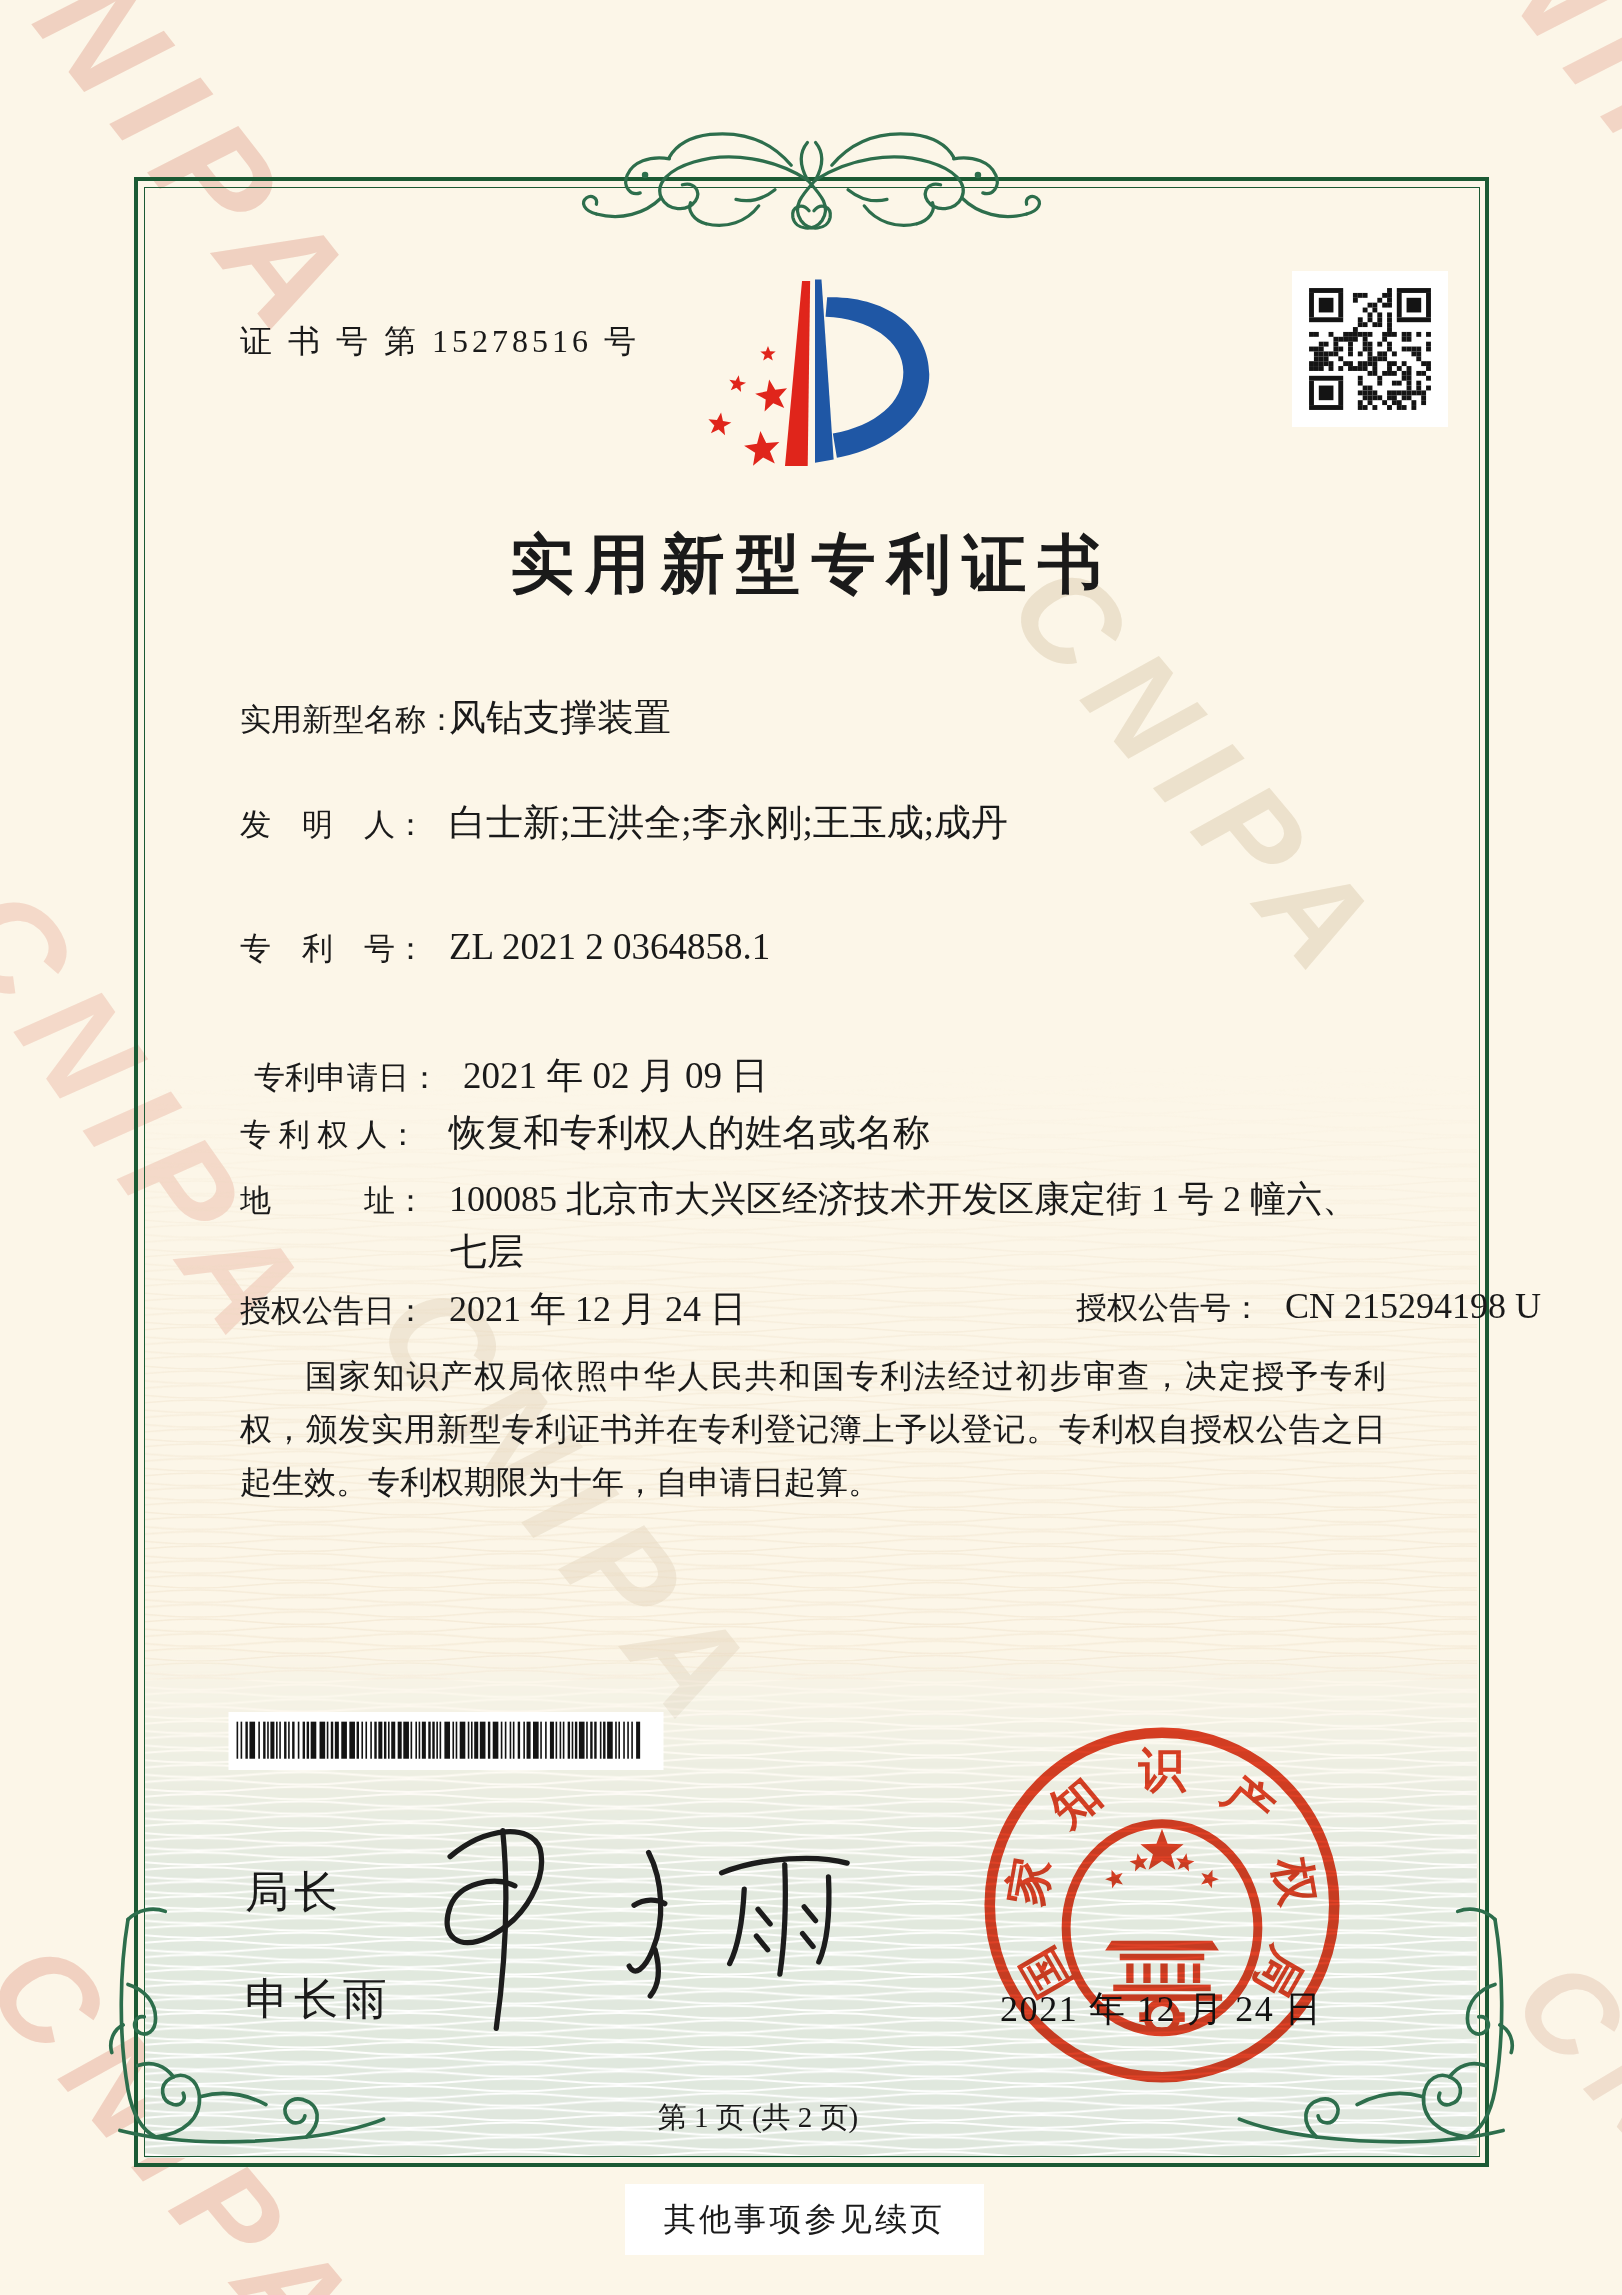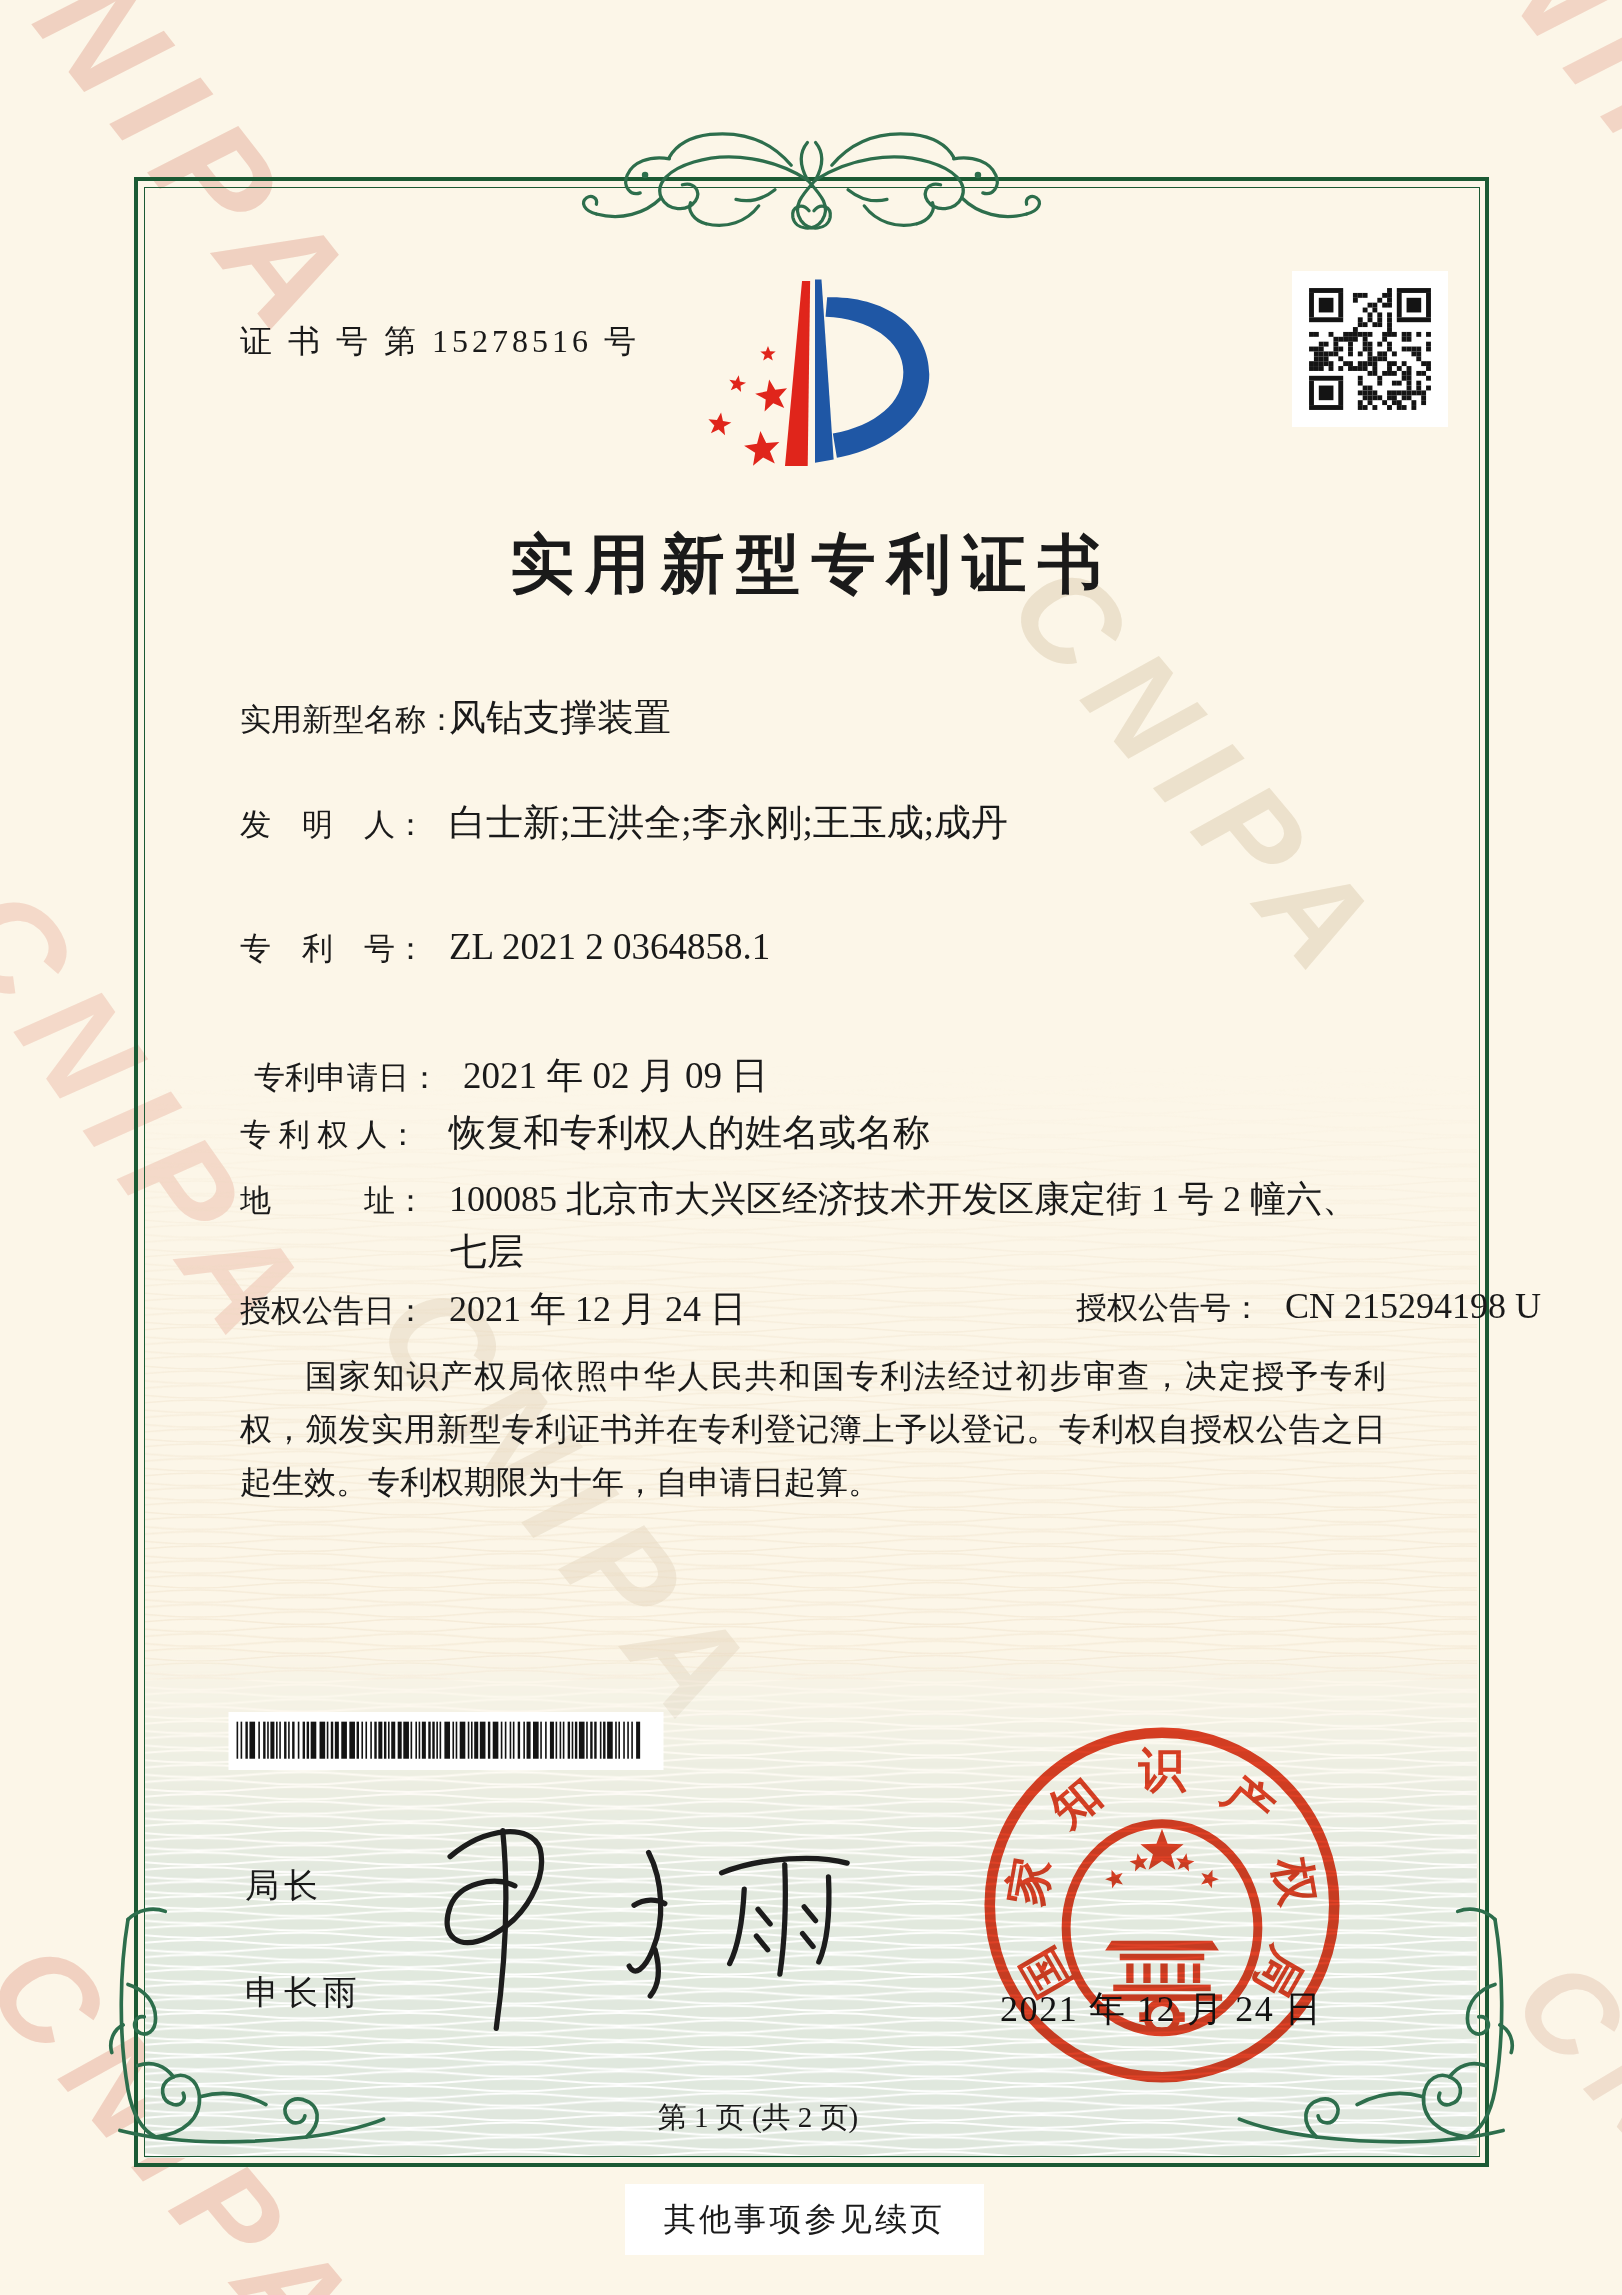--- a/index.html
+++ b/index.html
@@ -39,21 +39,21 @@
   .row .lbl{display:inline-block;width:209px;font-size:31px;vertical-align:baseline;}
   .row .val{font-size:37px;}
   .addr2{position:absolute;left:450px;top:1227px;font-size:37px;z-index:5;}
   .row-right{position:absolute;left:836px;top:0;white-space:nowrap;}
   
   .paras{position:absolute;left:240px;top:1350px;width:1146px;font-size:32px;
     line-height:53px;text-align:justify;z-index:5;}
   .paras p{margin:0;text-indent:65px;}
   
   .barcode{position:absolute;left:227px;top:1712px;z-index:5;}
-  .sig-label{position:absolute;left:245px;font-size:34px;z-index:5;
+  .sig-label{position:absolute;left:245px;font-size:44px;z-index:5;
     font-family:"Liberation Sans","DejaVu Sans",sans-serif;letter-spacing:4.9px;}
   .signature{position:absolute;left:381px;top:1808px;z-index:5;}
   .seal{position:absolute;left:980px;top:1723px;z-index:6;mix-blend-mode:multiply;opacity:.96;}
   .seal-date{position:absolute;left:1000px;top:1985px;width:308px;font-size:36px;
     letter-spacing:1.6px;z-index:7;color:#111;white-space:nowrap;}
   .page-indicator{position:absolute;left:0;top:2098px;width:1516px;text-align:center;
     font-size:29px;z-index:5;}
   .note-box{position:absolute;left:625px;top:2184px;width:359px;height:71px;
     background:#ffffff;z-index:5;display:flex;align-items:center;justify-content:center;}
   .note-box span{font-size:32px;letter-spacing:3.2px;}

